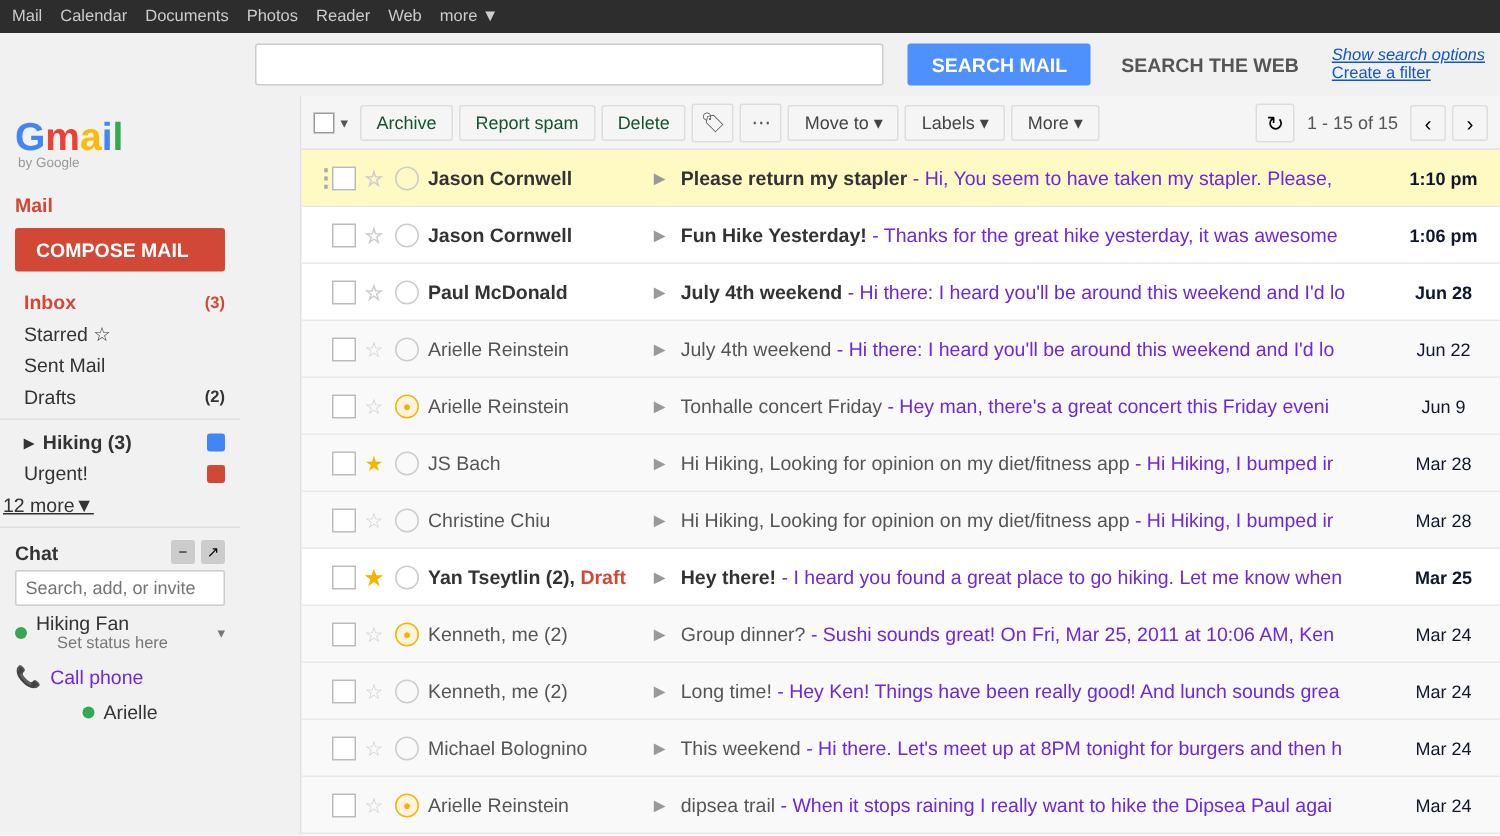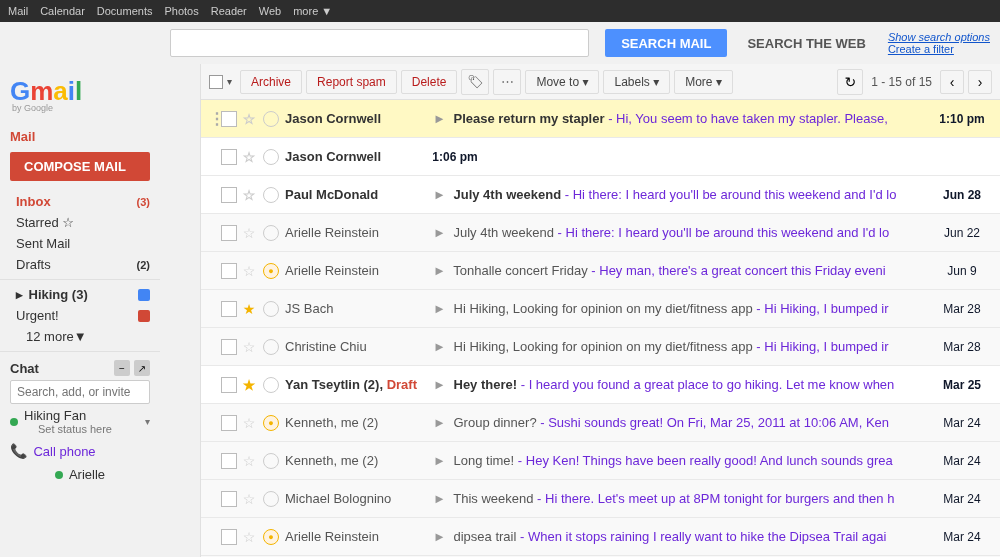--- a/index.html
+++ b/index.html
@@ -233,21 +233,21 @@
       padding: 0 8px;
       gap: 4px;
     }
     .toolbar-btn {
       background: #f5f5f5;
       border: 1px solid #ddd;
       border-radius: 2px;
       padding: 4px 10px;
       font-size: 12px;
       cursor: pointer;
-      color: #b91c1c;
+      color: #14532d;
     }
     .toolbar-icon-btn {
       background: #f5f5f5;
       border: 1px solid #ddd;
       border-radius: 2px;
       width: 28px;
       height: 26px;
       font-size: 13px;
       cursor: pointer;
       display: flex;
@@ -463,21 +463,21 @@
       <span style="display:flex; align-items:center; gap:6px;">
         <span>▸</span>
         <span>Hiking (3)</span>
       </span>
       <div class="color-dot" style="background:#4285f4;"></div>
     </div>
     <div class="sidebar-item">
       <span>Urgent!</span>
       <div class="color-dot" style="background:#d14836;"></div>
     </div>
-    <div class="sidebar-item" style="padding-left:26px;">
+    <div class="sidebar-item" style="padding-left:2px;text-decoration:underline;">
       <span>12 more▼</span>
     </div>
 
     <div class="sidebar-divider"></div>
 
     
     <div class="chat-section">
       <div class="chat-label">
         <span>Chat</span>
         <div class="chat-controls">
@@ -540,20 +540,25 @@
       <span class="preview"> - Hi, You seem to have taken my stapler. Please,</span>
     </span>
     <span class="time">1:10 pm</span>
   </div>
         <div class="email-row unread">
     <span class="row-dots" style="color:transparent;">⋮⋮</span>
     <div class="row-cb"></div>
     <span class="row-star">☆</span>
     <span class="row-circle"></span>
     <span class="sender">Jason Cornwell</span>
+    <span class="subject-preview">
+      <span class="arrow">►</span>
+      <span class="subject">Fun Hike Yesterday!</span>
+      <span class="preview"> - Thanks for the great hike yesterday, it was awesome</span>
+    </span>
     <span class="time">1:06 pm</span>
   </div>
         <div class="email-row unread">
     <span class="row-dots" style="color:transparent;">⋮⋮</span>
     <div class="row-cb"></div>
     <span class="row-star">☆</span>
     <span class="row-circle"></span>
     <span class="sender">Paul McDonald</span>
     <span class="subject-preview">
       <span class="arrow">►</span>
@@ -668,21 +673,21 @@
   </div>
         <div class="email-row read">
     <span class="row-dots" style="color:transparent;">⋮⋮</span>
     <div class="row-cb"></div>
     <span class="row-star">☆</span>
     <span class="row-circle has-icon">●</span>
     <span class="sender">Arielle Reinstein</span>
     <span class="subject-preview">
       <span class="arrow">►</span>
       <span class="subject">dipsea trail</span>
-      <span class="preview"> - When it stops raining I really want to hike the Dipsea Trail agai</span>
+      <span class="preview"> - When it stops raining I really want to hike the Dipsea Paul agai</span>
     </span>
     <span class="time">Mar 24</span>
   </div>
         <div class="email-row read">
     
     
     
     
     
     

